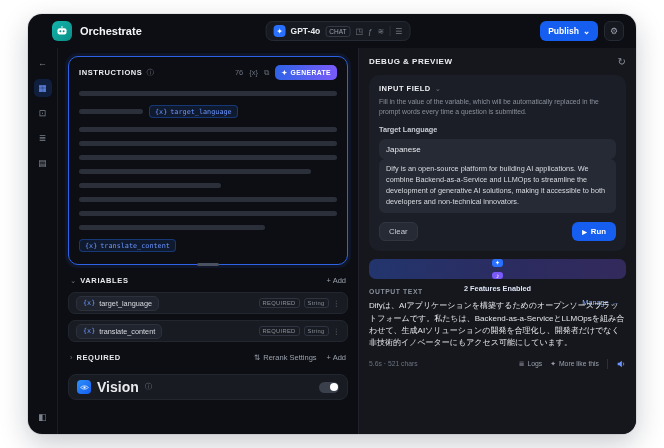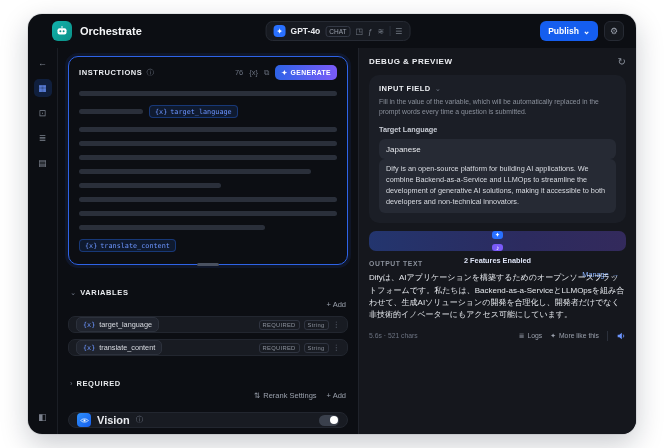--- a/index.html
+++ b/index.html
@@ -57,34 +57,34 @@
   .skel-row { display:flex; align-items:center; gap:6px; margin-bottom:9px; }
   .skel { height:5px; border-radius:2.5px; background:#2A2F3A; }
   .vchip { display:inline-flex; align-items:center; gap:3px; font-size:6.8px; color:#6C95FF;
     background:rgba(41,112,255,.12); border:1px solid rgba(41,112,255,.35); border-radius:4px;
     padding:1.5px 5px; font-family:"DejaVu Sans Mono", monospace; white-space:nowrap; }
   .resize-h { position:absolute; left:50%; bottom:-2px; transform:translateX(-50%);
     width:22px; height:3px; border-radius:2px; background:#4A5160; cursor:ns-resize; }
   .sec-head { display:flex; align-items:center; gap:4px; margin:11px 2px 1px; }
   .sec-title { font-size:7.5px; font-weight:700; letter-spacing:.6px; color:#E8EAEE; }
   .sec-action { font-size:7.5px; color:#9AA0AC; display:flex; align-items:center; gap:3px; cursor:pointer; }
-  .sec-right { margin-left:auto; display:flex; gap:10px;margin-top:24px; }
+  .sec-right { margin-left:auto; display:flex; gap:10px; }
   .var-row { display:flex; align-items:center; background:#181B22; border:1px solid #22262F;
     border-radius:7px; height:22px; padding:0 7px; margin-top:6px; }
   .var-pill { display:flex; align-items:center; gap:4px; background:#20242E; border:1px solid #2C313C;
     border-radius:5px; padding:2px 6px; font-size:7.3px; color:#D8DBE1; }
   .var-x { color:#6C95FF; font-size:6.8px; font-family:"DejaVu Sans Mono", monospace; }
   .row-right { margin-left:auto; display:flex; align-items:center; gap:4px; }
   .tag { font-size:5.8px; color:#8A909B; border:1px solid #2F3440; border-radius:3px;
     padding:1px 3px; letter-spacing:.3px; }
   .vision-card { display:flex; align-items:center; gap:6px; background:#181B22; border:1px solid #22262F;
     border-radius:8px; height:26px; padding:0 8px; margin-top:11px; }
   .vision-ico { width:14px; height:14px; border-radius:4px; background:linear-gradient(135deg,#2E90FA,#155EEF);
     display:flex; align-items:center; justify-content:center; }
-  .vision-label { font-size:11px; font-weight:600; color:#E8EAEE; }
+  .vision-label { font-size:14px; font-weight:600; color:#E8EAEE; }
   .toggle { margin-left:auto; width:20px; height:11px; border-radius:6px; background:#3A404C;
     position:relative; cursor:pointer; }
   .knob { position:absolute; right:1.5px; top:1.5px; width:8px; height:8px; border-radius:50%; background:#fff; }
   
   .right { flex:1; background:#15171D; border-left:1px solid #20232B; padding:8px 10px;
     display:flex; flex-direction:column; overflow:hidden; }
   .dbg-head { display:flex; align-items:center; margin-bottom:8px; }
   .dbg-title { font-size:8px; font-weight:700; letter-spacing:.5px; color:#EDEFF3; }
   .refresh { margin-left:auto; color:#8A909B; font-size:10px; cursor:pointer; }
   .input-card { background:#1B1E26; border-radius:10px; padding:9px 10px 10px; }
@@ -316,20 +316,29 @@
           <span class="if-title">INPUT FIELD</span>
           <span class="mut">⌄</span>
         </div>
         <div class="if-desc">Fill in the value of the variable, which will be automatically replaced in the prompt words every time a question is submitted.</div>
 
         <div class="f-label">Target Language</div>
         <input class="t-input" type="text" value="Japanese" style="">
 
         <textarea class="t-area" style="">Dify is an open-source platform for building AI applications. We combine Backend-as-a-Service and LLMOps to streamline the development of generative AI solutions, making it accessible to both developers and non-technical innovators.</textarea>
 
+        <div class="btn-row">
+          <div class="clear-btn">
+            <span>Clear</span>
+          </div>
+          <div class="run-btn">
+            <span style="font-size:6px">▶</span>
+            <span>Run</span>
+          </div>
+        </div>
       </div>
 
       <div class="feat-bar">
         <span class="feat-ico fi-blue">✦</span>
         <span class="feat-ico fi-purple">♪</span>
         <span class="feat-label">2 Features Enabled</span>
         <span class="manage">
           <span>Manage</span>
           <span>→</span>
         </span>

